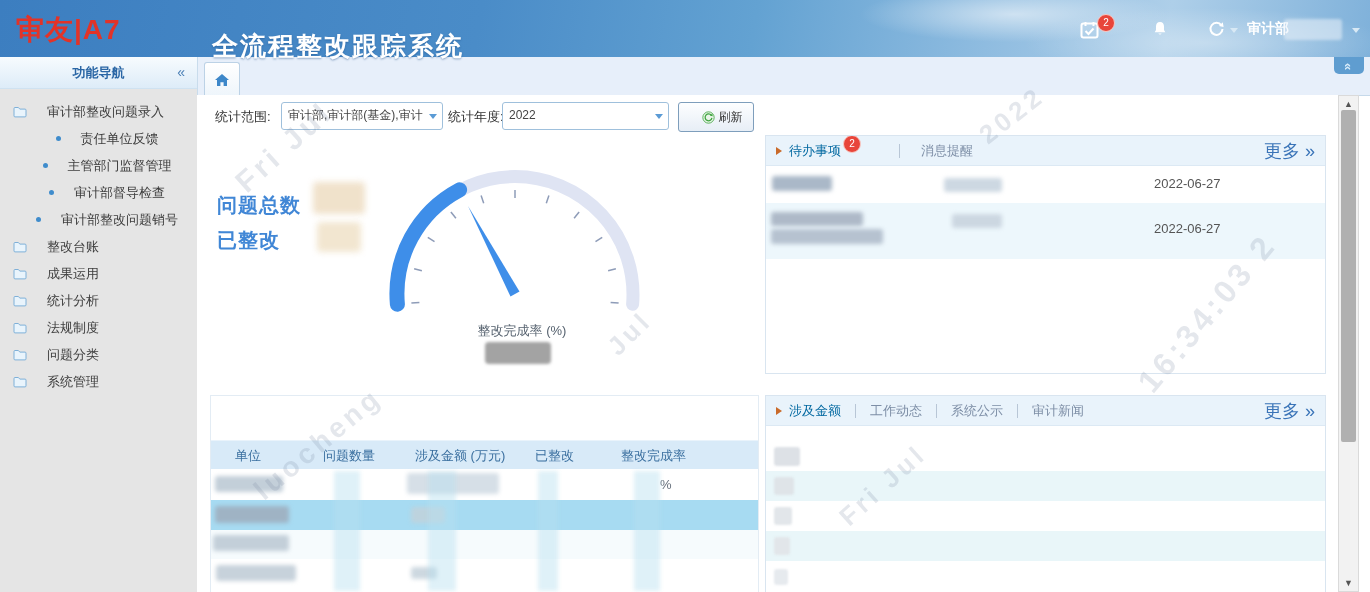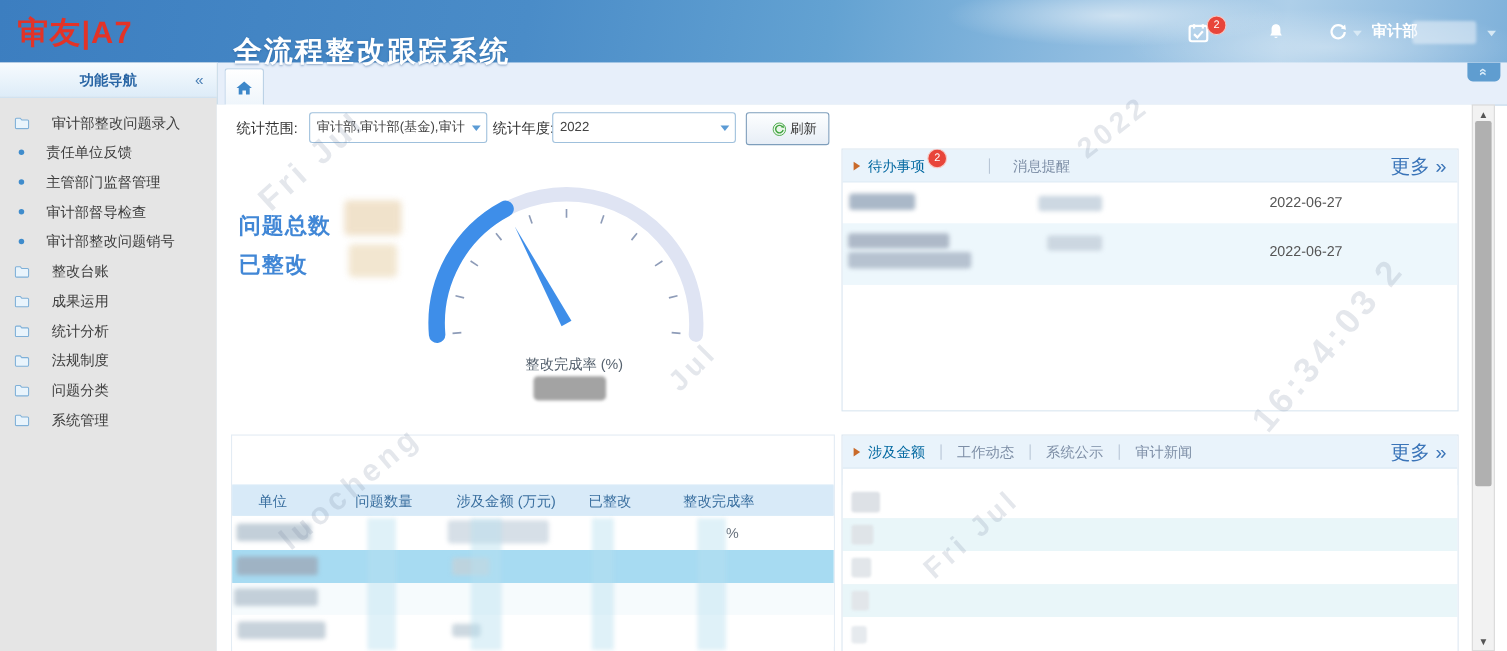--- a/index.html
+++ b/index.html
@@ -27,21 +27,21 @@
   .collapse-tab span{display:inline-block;transform:rotate(90deg);color:#d9ecfa;font-size:13px;font-weight:bold;line-height:15px;}
   
   .sidebar{position:absolute;left:0;top:57px;width:197px;height:535px;background:#e5e5e5;
        border-right:1px solid #c9dcec;z-index:2;}
   .side-hd{height:31px;background:linear-gradient(#f7fbfe,#ddecf8);border-bottom:1px solid #cfe2f1;
        position:relative;text-align:center;line-height:31px;font-size:13px;font-weight:bold;color:#2a66a5;}
   .side-collapse{position:absolute;right:12px;top:0;color:#4a7fb5;font-size:14px;cursor:pointer;font-weight:normal;}
   .side-list{padding-top:9px;}
   .nav-item{height:27px;display:flex;align-items:center;gap:20px;font-size:13px;color:#3c3c3c;cursor:pointer;}
   .nav-folder{padding-left:13px;}
-  .nav-leaf{padding-left:17px;}
+  .nav-leaf{padding-left:17px;justify-content:center;}
   .dot{width:5px;height:5px;border-radius:50%;background:#3f8ccc;flex:0 0 auto;}
   .fold-ic{flex:0 0 auto;display:flex;}
   
   .tabbar{position:absolute;left:197px;top:57px;width:1173px;height:38px;background:#e7effa;
        border-bottom:1px solid #c6d9ea;z-index:1;}
   .home-tab{position:absolute;left:7px;top:5px;width:34px;height:33px;background:linear-gradient(#ffffff,#eef5fb);
        border:1px solid #bcd2e6;border-bottom:none;border-radius:3px 3px 0 0;display:flex;
        align-items:center;justify-content:center;cursor:pointer;}
   
   .main{position:absolute;left:197px;top:95px;width:1141px;height:497px;background:#fff;overflow:hidden;z-index:2;}

